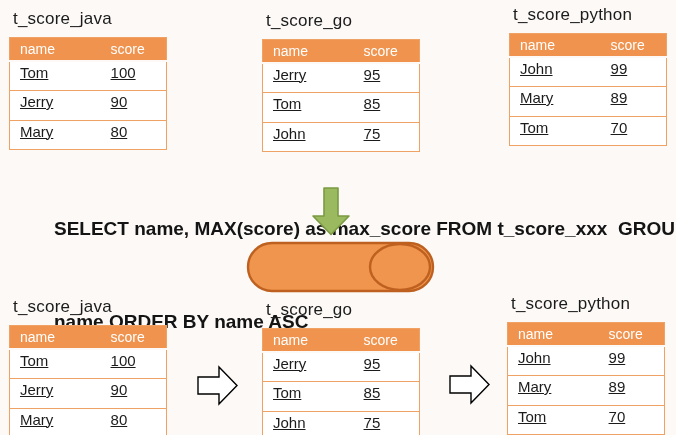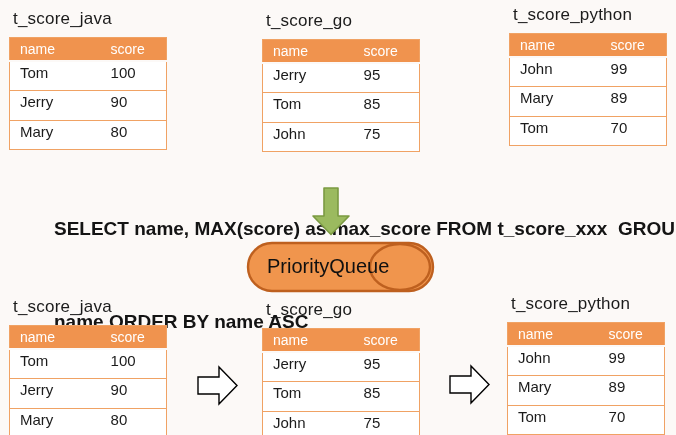--- a/index.html
+++ b/index.html
@@ -20,20 +20,21 @@
   table.score col.c1 { width:58%; }
   table.score col.c2 { width:42%; }
   table.score th {
     background:#F0934E; color:#ffffff; font-size:14px; font-weight:normal;
     text-align:left; height:23px; padding:1px 0 1px 10px;
     border-bottom:2px solid #FCF9F7;
   }
   table.score td {
     font-size:15px; color:#1b1b1b; height:21.5px; line-height:21.5px;
     padding:0 0 7px 10px;
+    text-decoration:underline;
   }
   table.score tbody tr + tr td { border-top:1.5px solid #F0A264; }
   .sql {
     position:absolute; left:54px; top:151px;
     font-size:19px; font-weight:bold; color:#141414;
     line-height:31px; white-space:pre;
   }
   .shape { position:absolute; }
   .pq-label {
     position:absolute; left:267px; top:255px; width:150px;
@@ -141,21 +142,20 @@
   </div>
 
   <svg class="shape" style="left:311px;top:187px" width="40" height="49">
     <polygon points="13,1 27,1 27,29 38,29 20,47.5 2,29 13,29" stroke-width="1.6" stroke-linejoin="round" fill="#9BBA5F" stroke="#7B9A42"></polygon>
   </svg>
 
   <svg class="shape" style="left:246px;top:240px" width="190" height="54">
     <rect x="2" y="3" width="185" height="48" rx="24" stroke-width="2.4" fill="#F0954D" stroke="#BE601F"></rect>
     <ellipse cx="154" cy="27" rx="30" ry="23" stroke-width="2.4" fill="#F0954D" stroke="#BE601F"></ellipse>
   </svg>
-  <div class="pq-label">PriorityQueue</div>
 
   <div class="tbl-group" style="left:9px;top:296px">
     <div class="tbl-title">t_score_java</div>
     <table class="score">
       <colgroup>
           <col class="c1">
           <col class="c2">
         </colgroup>
       <thead>
           <tr>

